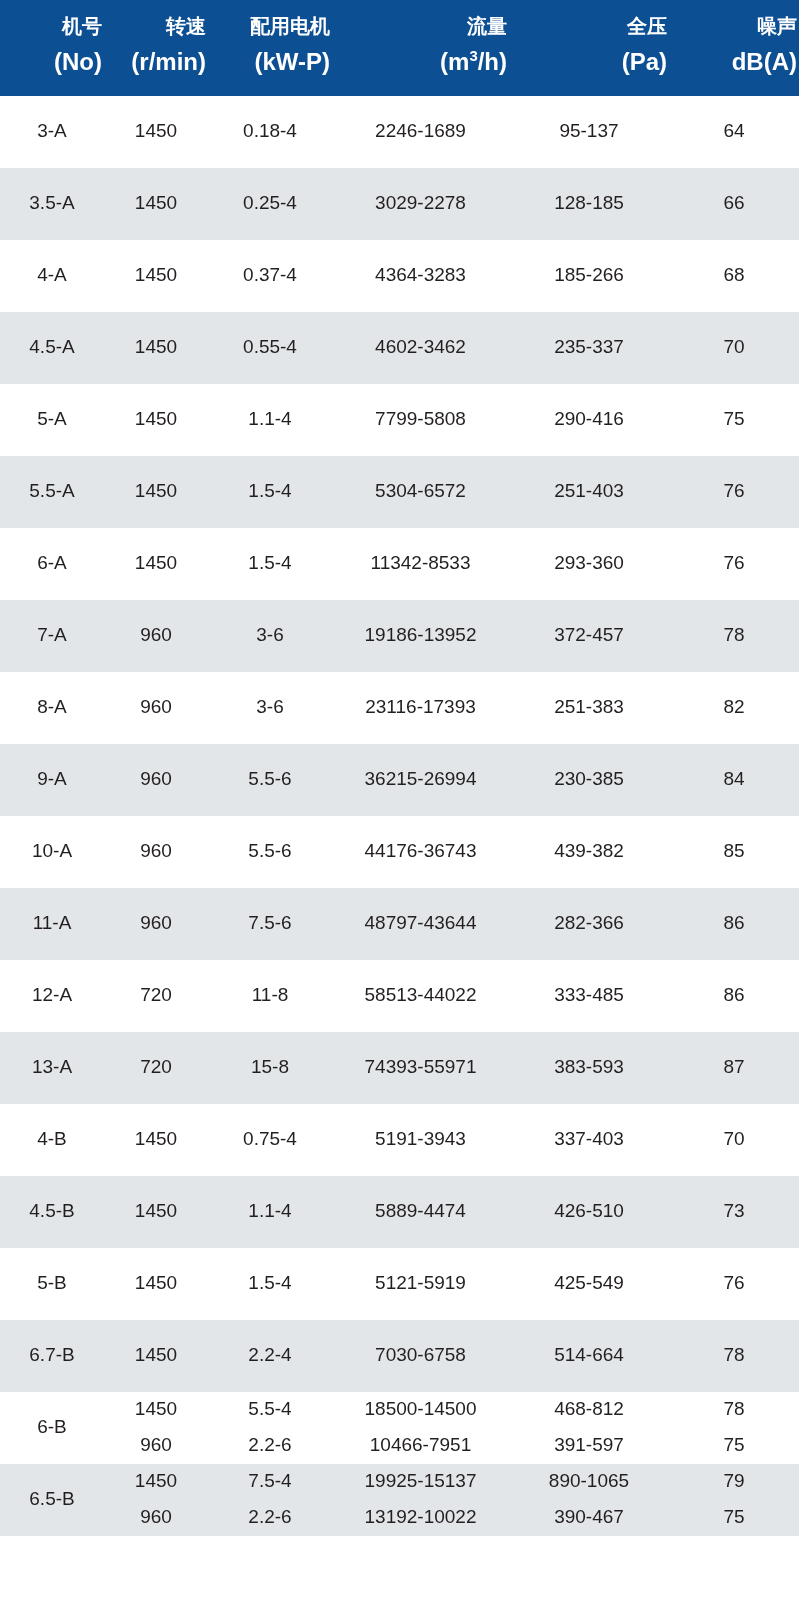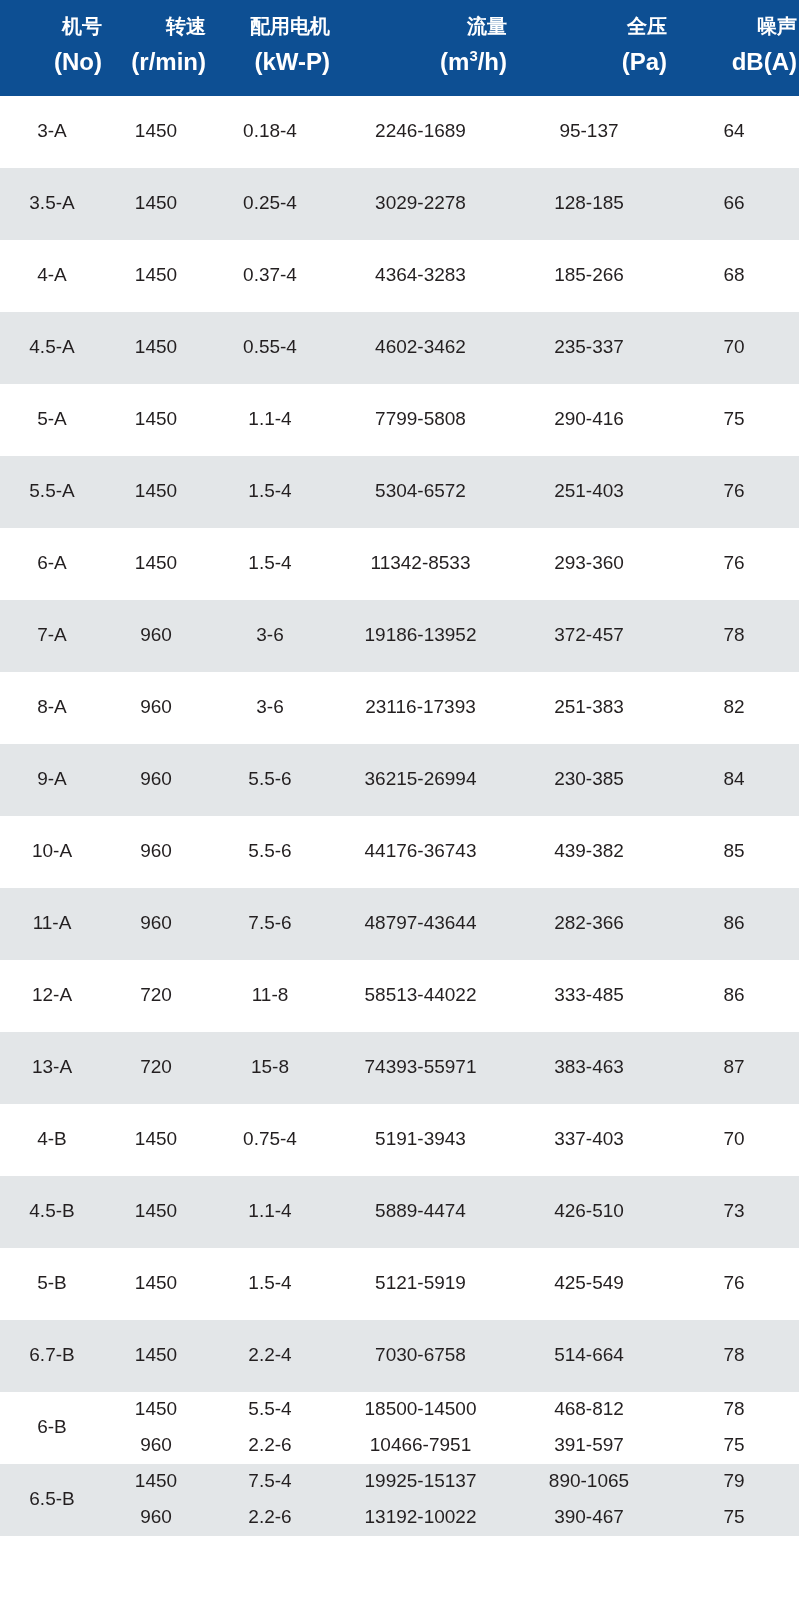--- a/index.html
+++ b/index.html
@@ -210,21 +210,21 @@
         <td>11-8</td>
         <td>58513-44022</td>
         <td>333-485</td>
         <td>86</td>
       </tr>
       <tr class="even">
         <td>13-A</td>
         <td>720</td>
         <td>15-8</td>
         <td>74393-55971</td>
-        <td>383-463</td>
+        <td>383-593</td>
         <td>87</td>
       </tr>
       <tr class="odd">
         <td>4-B</td>
         <td>1450</td>
         <td>0.75-4</td>
         <td>5191-3943</td>
         <td>337-403</td>
         <td>70</td>
       </tr>

